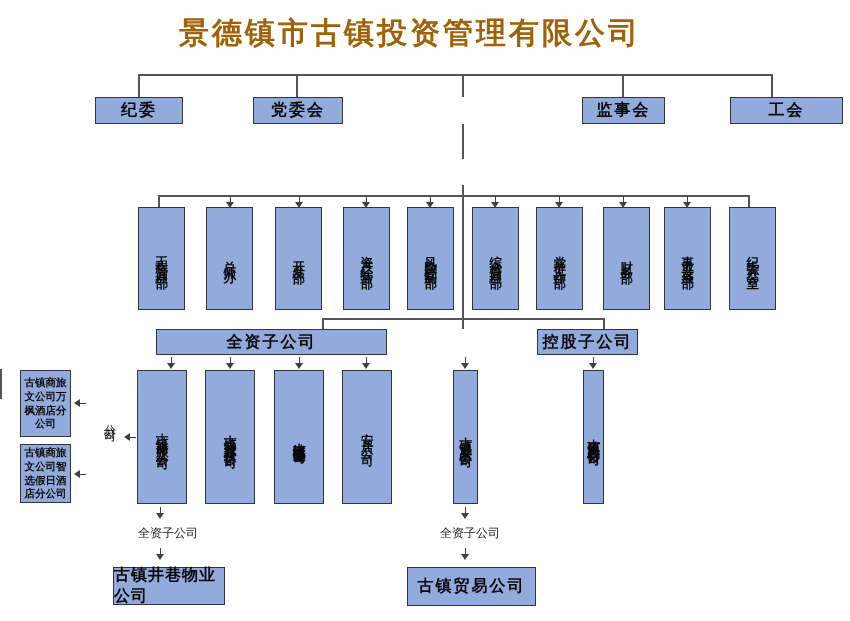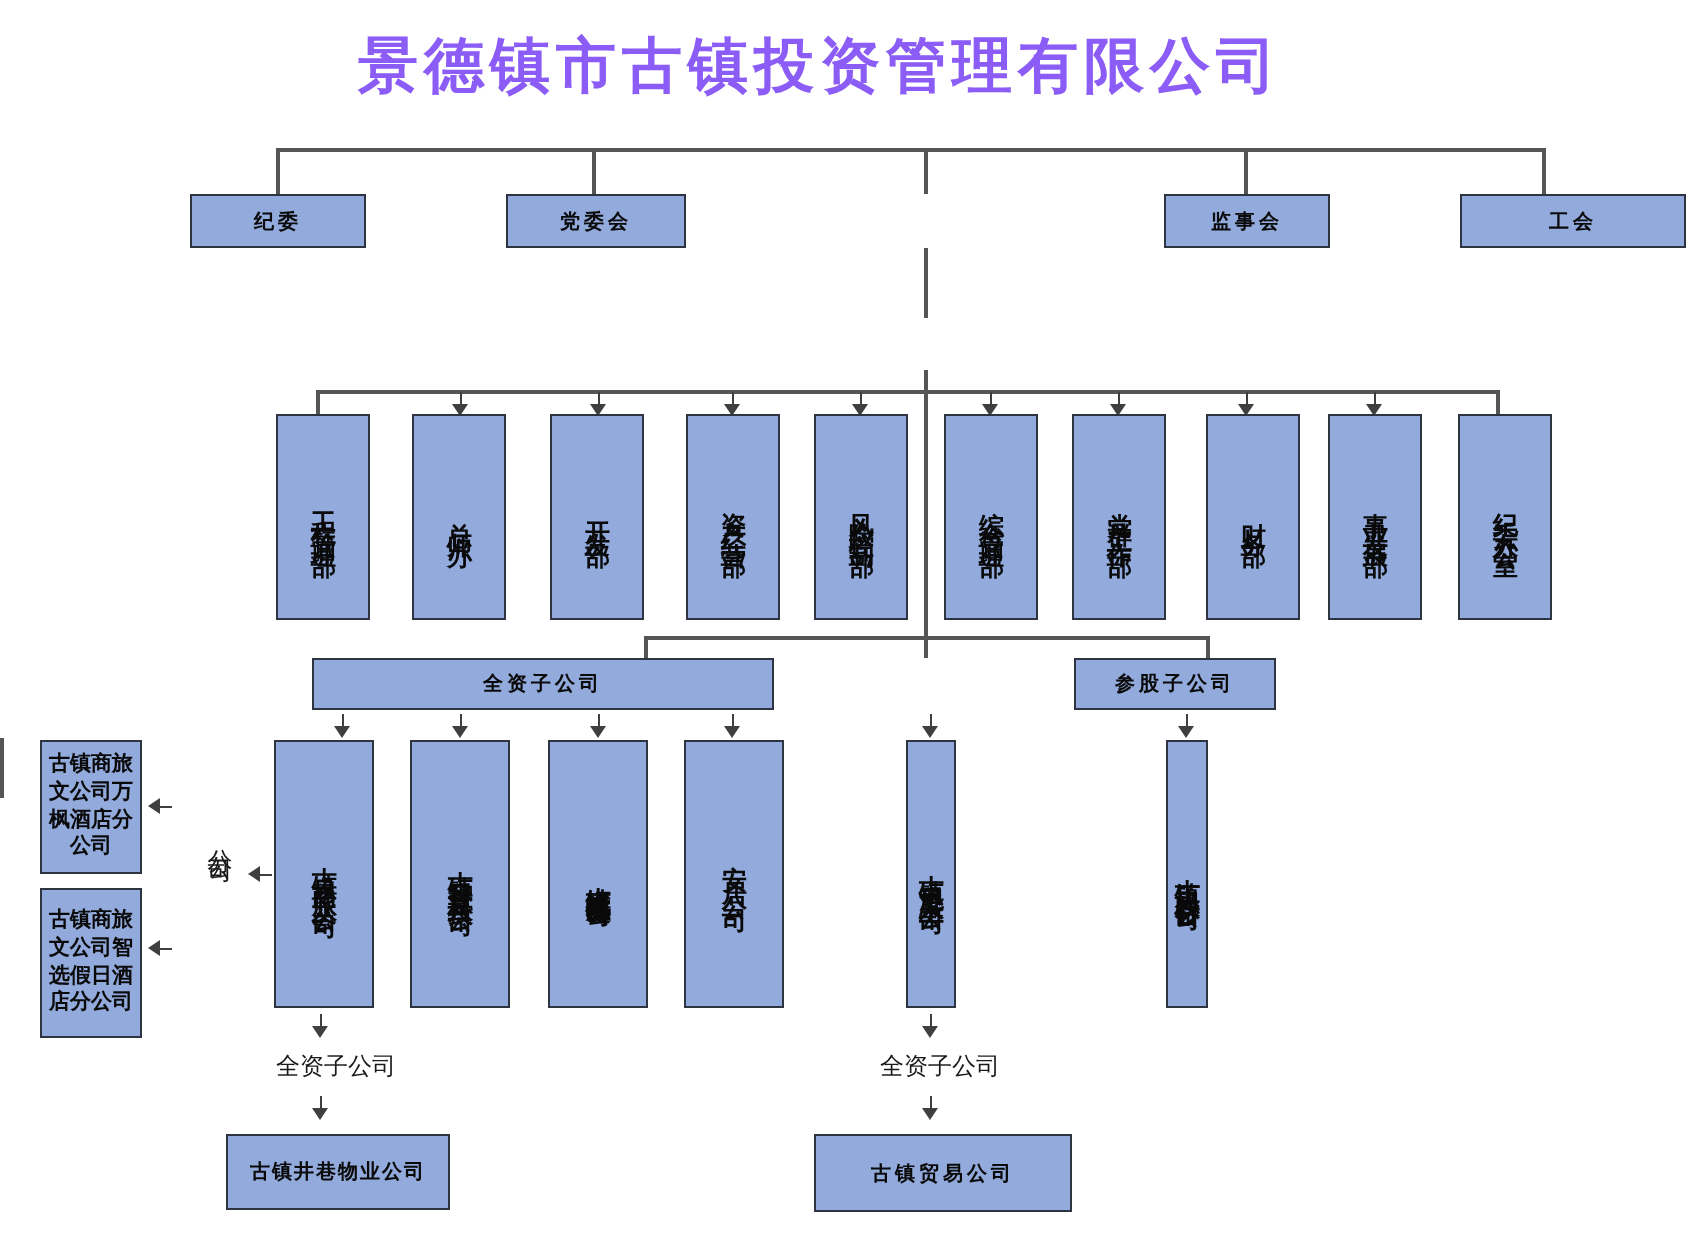--- a/index.html
+++ b/index.html
@@ -2,27 +2,27 @@
 <html><head>
 <meta charset="utf-8">
 <style>
   html,body{margin:0;padding:0;background:#ffffff;}
   .canvas{
     position:relative;width:850px;height:621px;background:#ffffff;
     font-family:"Liberation Sans","DejaVu Sans",sans-serif;color:#000;overflow:hidden;
   }
   .title{
     position:absolute;left:0;top:13px;width:820px;margin:0;text-align:center;
-    font-size:30px;font-weight:bold;letter-spacing:3px;color:#8b5cf6;
+    font-size:30px;font-weight:bold;letter-spacing:3px;color:#a16207;
   }
   .box{
     position:absolute;background:#93ABDC;border:1.5px solid #2E3440;box-sizing:border-box;
     display:flex;align-items:center;justify-content:center;font-weight:bold;color:#0a0a0a;
   }
-  .hbox{font-size:10px;letter-spacing:2px;align-items:center;}
+  .hbox{font-size:16px;letter-spacing:2px;align-items:center;}
   .vtext{writing-mode:vertical-rl;text-orientation:upright;font-size:12.5px;line-height:1;}
   .branch{font-size:10.5px;line-height:1.3;text-align:center;letter-spacing:0;padding:1px;}
   .hline,.vline{position:absolute;background:#555;}
   .hline{height:2px;}
   .vline{width:2px;}
   .lbl{position:absolute;font-size:12px;color:#1a1a1a;text-align:center;}
   .vlbl{position:absolute;writing-mode:vertical-rl;text-orientation:upright;font-size:12.5px;letter-spacing:3px;color:#1a1a1a;}
   .arrow-down{position:absolute;width:9px;height:12px;}
   .arrow-down .stem{position:absolute;left:4px;top:0;width:1px;height:7px;background:#3f3f3f;}
   .arrow-down .head{position:absolute;left:0;top:6px;width:0;height:0;
@@ -131,21 +131,21 @@
     </div>
 
   <div class="hline" style="left:322px;top:318px;width:283px;"></div>
   <div class="vline" style="left:322px;top:318px;height:11px;"></div>
   <div class="vline" style="left:603px;top:318px;height:11px;"></div>
 
   <div class="box hbox" style="left:156px;top:329px;width:231px;height:26px;">
     <span>全资子公司</span>
     </div>
   <div class="box hbox" style="left:537px;top:329px;width:101px;height:26px;">
-    <span>参股子公司</span>
+    <span>控股子公司</span>
     </div>
 
   <div class="arrow-down" style="left:167px;top:357px;">
       <span class="stem"></span>
       <span class="head"></span>
     </div>
   <div class="arrow-down" style="left:226px;top:357px;">
       <span class="stem"></span>
       <span class="head"></span>
     </div>
@@ -182,21 +182,21 @@
     <span class="vtext" style="letter-spacing:3px;">古镇混凝土公司</span>
     </div>
   <div class="box" style="left:583px;top:370px;width:21px;height:134px;">
     <span class="vtext" style="letter-spacing:2px;">古镇历思联行公司</span>
     </div>
 
   <div class="vline" style="left:0px;top:369px;height:30px;"></div>
   <div class="box branch" style="left:20px;top:370px;width:51px;height:67px;">
     <span>古镇商旅文公司万枫酒店分公司</span>
     </div>
-  <div class="box branch" style="left:20px;top:444px;width:51px;height:75px;">
+  <div class="box branch" style="left:20px;top:444px;width:51px;height:59px;">
     <span>古镇商旅文公司智选假日酒店分公司</span>
     </div>
   <div class="arrow-left" style="left:74px;top:399px;">
       <span class="stem"></span>
       <span class="head"></span>
     </div>
   <div class="arrow-left" style="left:74px;top:470px;">
       <span class="stem"></span>
       <span class="head"></span>
     </div>

